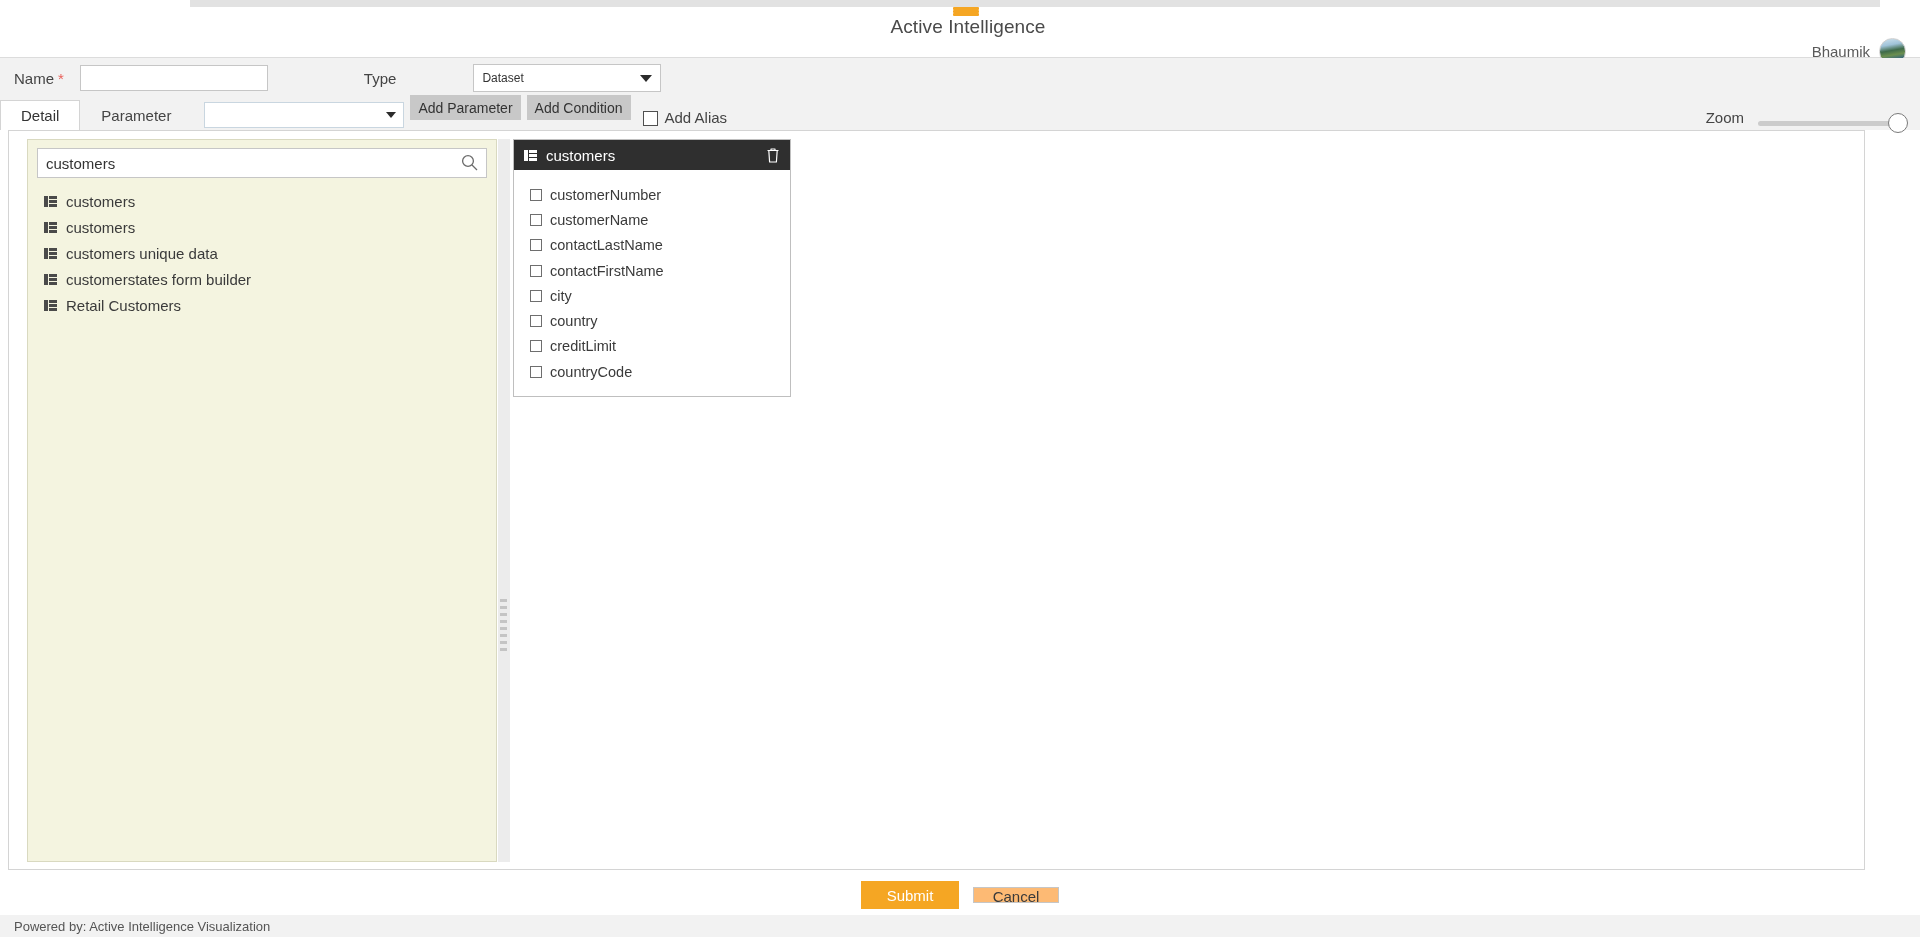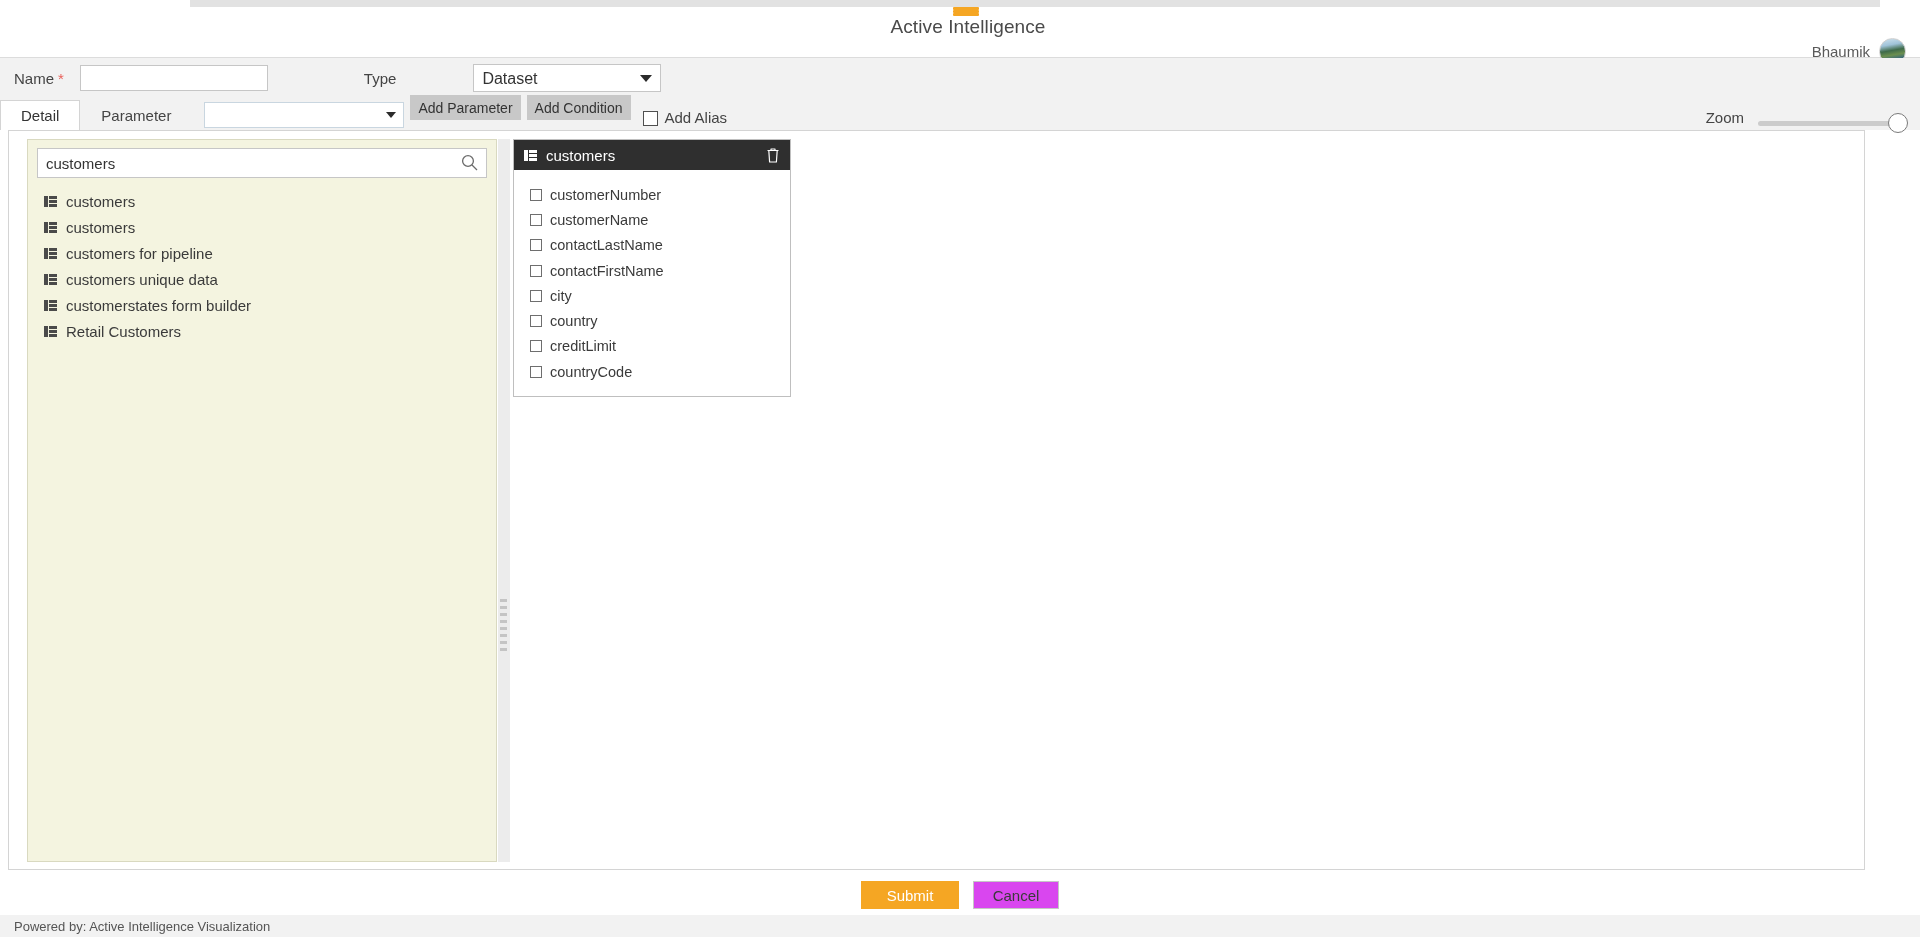--- a/index.html
+++ b/index.html
@@ -43,21 +43,21 @@
   #name-required { color: #e8605a; font-size: 15px; margin-left: 4px; }
   #name-input {
     margin-left: 16px; width: 188px; height: 26px;
     border: 1px solid #c6c6c6; background: #fff; font-size: 14px;
     padding: 0 6px; color: #333; font-family: "Liberation Sans", sans-serif;
   }
   #type-label { margin-left: 96px; font-size: 15px; color: #444; }
   #type-select-wrap { margin-left: 77px; position: relative; width: 188px; height: 28px; }
   #type-select {
     width: 188px; height: 28px; border: 1px solid #c6c6c6; background: #fff;
-    font-size: 16px; color: #333; padding: 0 28px 0 8px;
+    font-size: 12px; color: #333; padding: 0 28px 0 8px;
     font-family: "Liberation Sans", sans-serif;
     -webkit-appearance: none; appearance: none; cursor: pointer;
   }
   #type-caret {
     position: absolute; right: 9px; top: 11px; width: 0; height: 0;
     border-left: 6px solid transparent; border-right: 6px solid transparent;
     border-top: 7px solid #2b2b2b; pointer-events: none;
   }
 
   
@@ -159,21 +159,21 @@
     flex: 0 0 12px; cursor: pointer; }
 
   
   #actions { position: absolute; left: 0; top: 880px; width: 1920px; height: 30px;
     display: flex; justify-content: center; align-items: center; gap: 14px; }
   #submit-btn {
     background: #f5a623; color: #ffffff; border: none; width: 98px; height: 28px;
     font-size: 15px; cursor: pointer; font-family: "Liberation Sans", sans-serif;
   }
   #cancel-btn {
-    background: #d946ef; color: #3a3a3a; border: 1px solid #c6c6c6; width: 86px; height: 28px;
+    background: #fdba74; color: #3a3a3a; border: 1px solid #c6c6c6; width: 86px; height: 16px;
     font-size: 15px; cursor: pointer; font-family: "Liberation Sans", sans-serif;
   }
   #footer { position: absolute; left: 0; top: 915px; width: 1920px; height: 22px;
     background: #f2f2f2; display: flex; align-items: center; }
   #footer-text { margin-left: 14px; font-size: 13px; color: #555; }
 </style>
 </head>
 <body>
 
 <div id="top-sliver"></div>
@@ -260,29 +260,20 @@
           </span>
         <span>customers</span>
       </li>
       <li class="result-item">
         <span class="grid-icon">
             <i class="c1"></i>
             <i class="c2"></i>
             <i class="c3"></i>
             <i class="c4"></i>
           </span>
-        <span>customers for pipeline</span>
-      </li>
-      <li class="result-item">
-        <span class="grid-icon">
-            <i class="c1"></i>
-            <i class="c2"></i>
-            <i class="c3"></i>
-            <i class="c4"></i>
-          </span>
         <span>customers unique data</span>
       </li>
       <li class="result-item">
         <span class="grid-icon">
             <i class="c1"></i>
             <i class="c2"></i>
             <i class="c3"></i>
             <i class="c4"></i>
           </span>
         <span>customerstates form builder</span>

